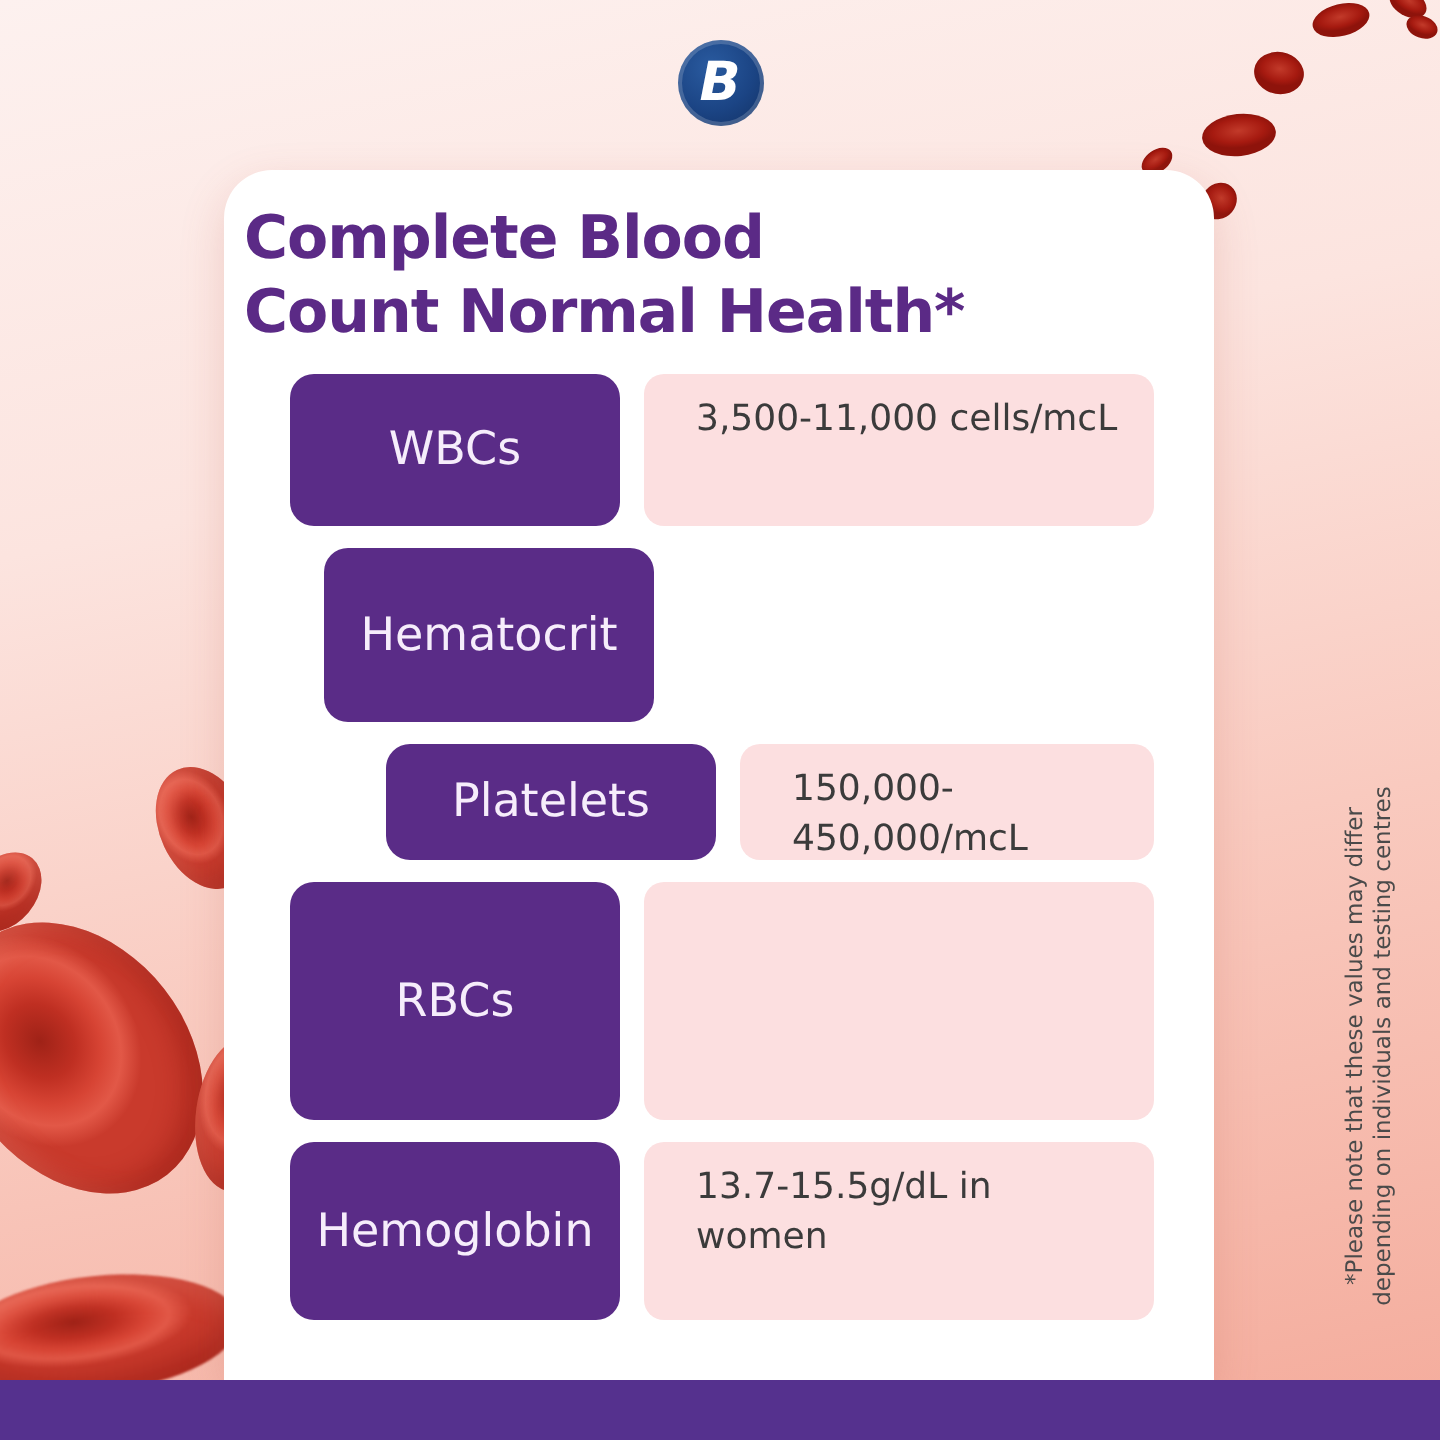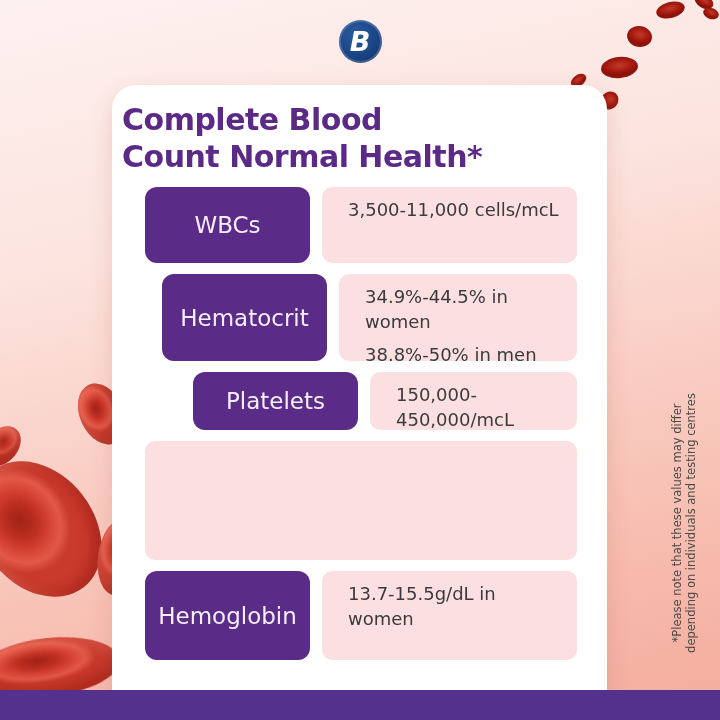--- a/index.html
+++ b/index.html
@@ -107,34 +107,31 @@
     <div class="rows" id="rows">
   <div class="row">
     <div class="row-label">WBCs</div>
     <div class="row-value">
             <p>3,500-11,000 cells/mcL</p>
           </div>
   </div>
 
   <div class="row">
     <div class="row-label">Hematocrit</div>
-    <div class="row-value">
-            <p>34.9%-44.5% in women</p>
-            <p>38.8%-50% in men</p>
-          </div>
   </div>
 
   <div class="row">
     <div class="row-label">Platelets</div>
     <div class="row-value">
             <p>150,000-450,000/mcL</p>
           </div>
   </div>
 
   <div class="row">
+    <div class="row-label">RBCs</div>
     <div class="row-value">
           </div>
   </div>
 
   <div class="row">
     <div class="row-label">Hemoglobin</div>
     <div class="row-value">
             <p>13.7-15.5g/dL in women</p>
           </div>
   </div>

